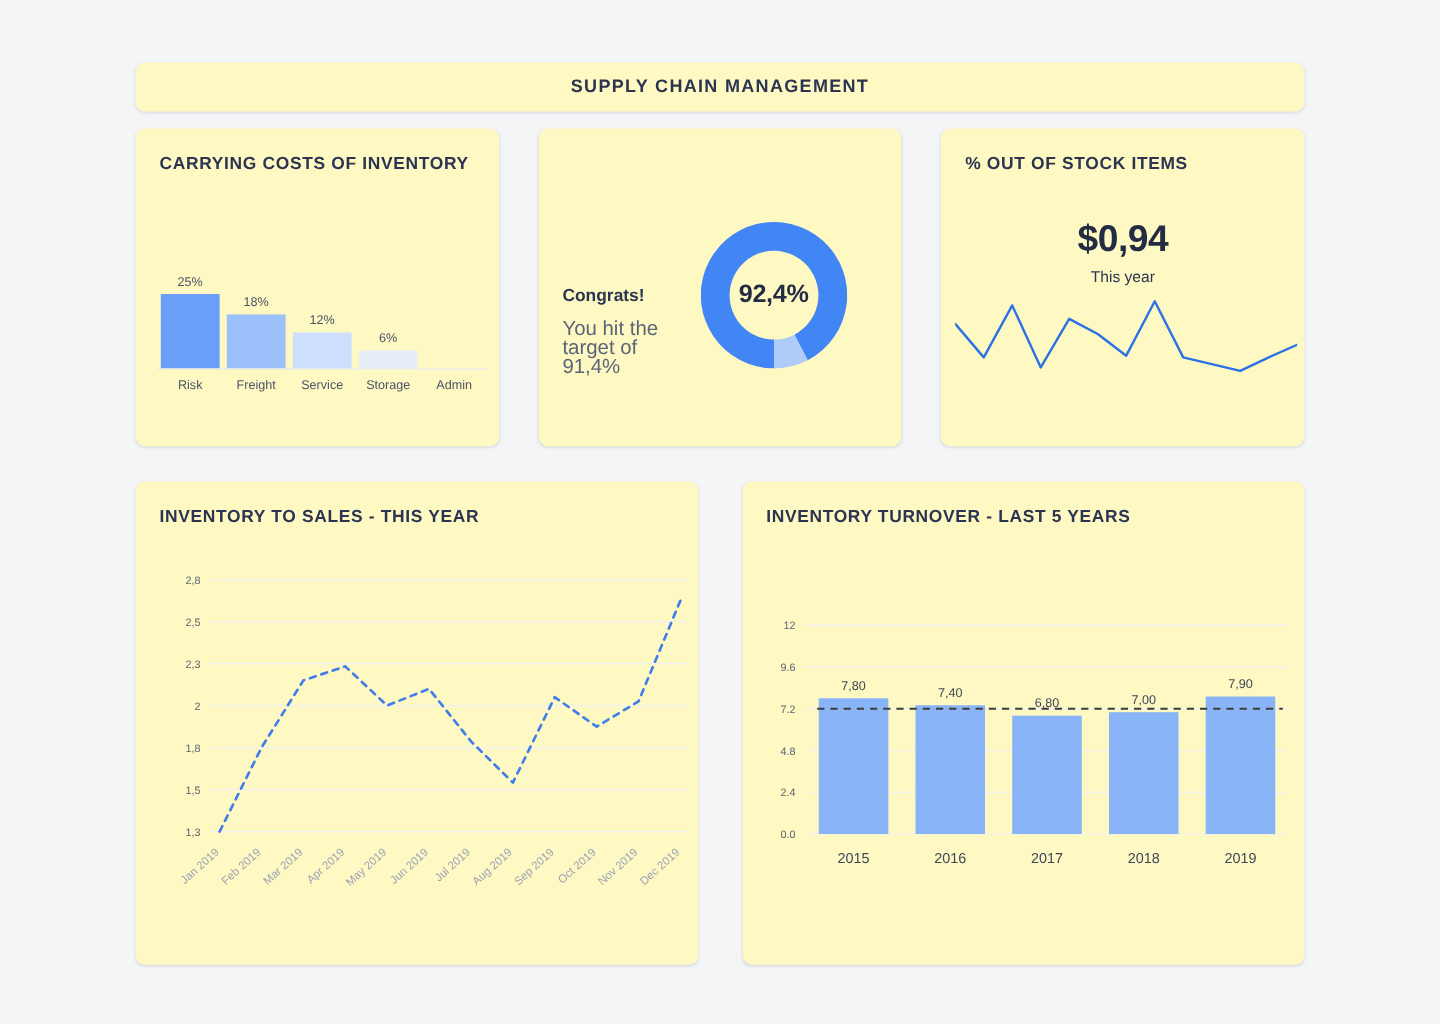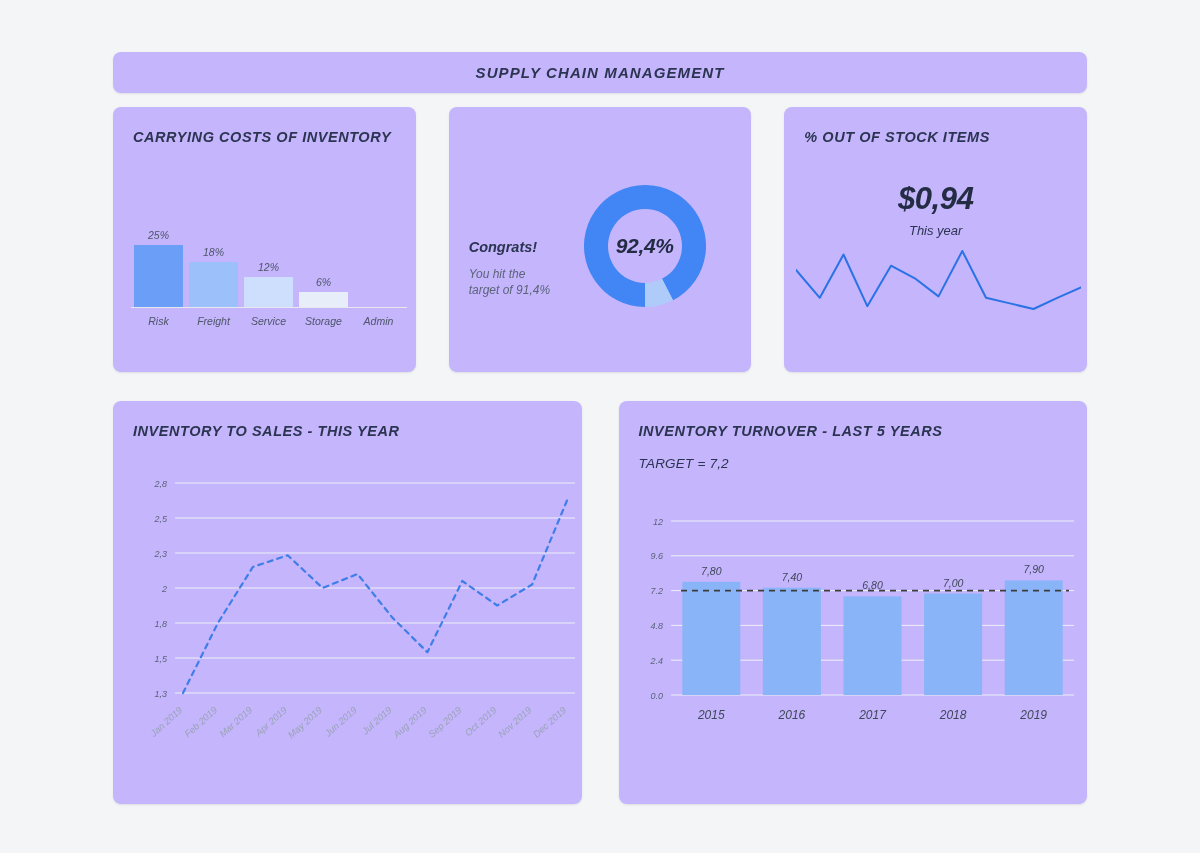--- a/index.html
+++ b/index.html
@@ -5,24 +5,23 @@
   * { box-sizing: border-box; margin: 0; padding: 0; }
   html, body {
     width: 1200px; height: 853px;
     background: #f4f5f7;
     font-family: "Liberation Sans", sans-serif;
     overflow: hidden;
   }
   .page { width: 1200px; height: 853px; padding: 52px 113px 0 113px; }
 
   .card {
-    background: #c4b5fd;
+    background: #fef9c3;
     border-radius: 8px;
     box-shadow: 0 1px 3px rgba(30,40,70,.07), 0 1px 1px rgba(30,40,70,.04);
-    font-style: italic;
   }
 
   
   .header-card {
     height: 41px; width: 974px;
     display: flex; align-items: center; justify-content: center;
     margin-bottom: 14px;
   }
   .header-title {
     font-size: 15px; font-weight: 600; letter-spacing: 1.1px;
@@ -44,21 +43,21 @@
   .cc-val { font-size: 10.5px; color: #4d5567; margin-bottom: 4px; }
   .cc-bar { width: 49px; }
   .cc-axis { position: absolute; left: 0; bottom: 25px; width: 276px; height: 1px; background: #e6e8ee; }
   .cc-labels { position: absolute; left: 0; bottom: 6px; width: 276px; display: flex; align-items: center; }
   .cc-lab { width: 55px; text-align: center; font-size: 10.5px; color: #4d5567; }
 
   
   .ia-body { position: absolute; left: 20px; top: 98px; width: 270px; height: 150px; }
   .ia-text { position: absolute; left: 0; top: 7px; width: 100px; margin-top: 27px; }
   .ia-congrats { font-size: 14.5px; font-weight: 700; color: #2b3450; margin-bottom: 11px; }
-  .ia-sub { font-size: 12px; line-height: 16px; color: #5b6478; }
+  .ia-sub { font-size: 17px; line-height: 16px; color: #5b6478; }
   .ia-donut { position: absolute; left: 115px; top: -20px; }
   .ia-center {
     position: absolute; left: 115px; top: -20px; width: 122px; height: 122px;
     display: flex; align-items: center; justify-content: center;
     font-size: 21px; font-weight: 700; color: #232c43; letter-spacing: -.3px;
   }
 
   
   .os-big { margin-top: 36px; text-align: center; font-size: 31px; font-weight: 700; color: #232c43; letter-spacing: -.4px; }
   .os-sub { margin-top: 6px; text-align: center; font-size: 13px; color: #2b3450; }
@@ -186,21 +185,20 @@
             <text x="349.27272727272725" y="250" class="month-txt" text-anchor="end" transform="rotate(-42 349.27272727272725 250)">Sep 2019</text>
             <text x="384.18181818181813" y="250" class="month-txt" text-anchor="end" transform="rotate(-42 384.18181818181813 250)">Oct 2019</text>
             <text x="419.09090909090907" y="250" class="month-txt" text-anchor="end" transform="rotate(-42 419.09090909090907 250)">Nov 2019</text>
             <text x="454" y="250" class="month-txt" text-anchor="end" transform="rotate(-42 454 250)">Dec 2019</text>
           </g>
       </svg>
     </div>
 
     <div class="card r2card-right">
       <div class="card-title">INVENTORY TURNOVER - LAST 5 YEARS</div>
-      <div class="target-sub">TARGET = 7,2</div>
       <svg class="ito-chart" viewBox="0 0 475 300">
         <g id="ito-grid">
             <line x1="52" y1="206" x2="455" y2="206" stroke="#eef0f4" stroke-width="1"></line>
             <line x1="52" y1="171.2" x2="455" y2="171.2" stroke="#eef0f4" stroke-width="1"></line>
             <line x1="52" y1="136.4" x2="455" y2="136.4" stroke="#eef0f4" stroke-width="1"></line>
             <line x1="52" y1="101.60000000000001" x2="455" y2="101.60000000000001" stroke="#eef0f4" stroke-width="1"></line>
             <line x1="52" y1="66.80000000000001" x2="455" y2="66.80000000000001" stroke="#eef0f4" stroke-width="1"></line>
             <line x1="52" y1="32" x2="455" y2="32" stroke="#eef0f4" stroke-width="1"></line>
           </g>
         <g id="ito-yticks">

